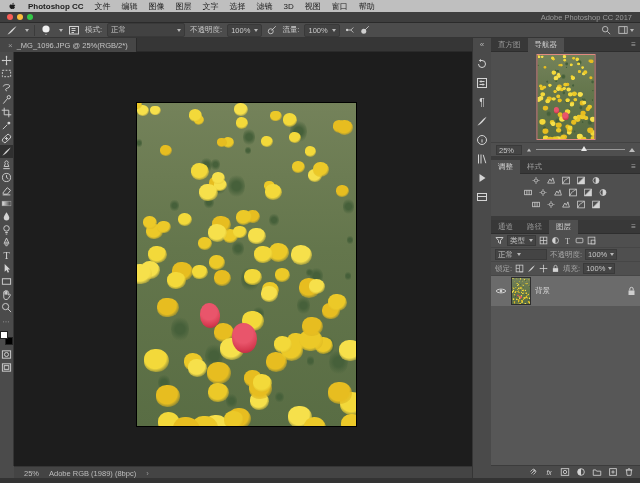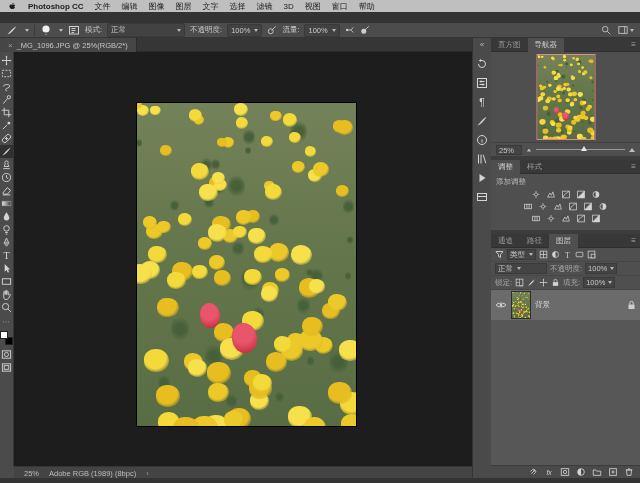--- a/index.html
+++ b/index.html
@@ -150,20 +150,28 @@
   <div class="menubar">
     <span class="apple">
       <svg viewBox="0 0 10 10">
           <path fill="#1c1c1c" d="M7.1 5.3c0-1.1.9-1.6 1-1.7-.6-.8-1.4-.9-1.7-.9-.7-.1-1.4.4-1.7.4-.3 0-.9-.4-1.5-.4C2.4 2.7 1.6 3.3 1.6 4.6c0 .8.3 1.6.7 2.2.3.5.7 1 1.2 1 .5 0 .7-.3 1.3-.3.6 0 .8.3 1.3.3.5 0 .9-.5 1.2-1 .2-.4.3-.6.4-.9-.8-.3-1.2-.9-1.2-1.6zM5.9 2.1c.3-.3.5-.8.4-1.2-.4 0-.9.3-1.1.6-.3.3-.5.8-.4 1.2.4 0 .8-.3 1.1-.6z"></path>
         </svg>
     </span>
     <span class="menu-item app-name">Photoshop CC</span>
     <span id="menu-items"><span class="menu-item" style="margin-right: 11px;">文件</span><span class="menu-item" style="margin-right: 11px;">编辑</span><span class="menu-item" style="margin-right: 11px;">图像</span><span class="menu-item" style="margin-right: 11px;">图层</span><span class="menu-item" style="margin-right: 11px;">文字</span><span class="menu-item" style="margin-right: 11px;">选择</span><span class="menu-item" style="margin-right: 11px;">滤镜</span><span class="menu-item" style="margin-right: 11px;">3D</span><span class="menu-item" style="margin-right: 11px;">视图</span><span class="menu-item" style="margin-right: 11px;">窗口</span><span class="menu-item" style="margin-right: 11px;">帮助</span></span>
   </div>
 
+  <div class="titlebar">
+    <div class="lights">
+      <span class="light" id="light-r" style="background: rgb(249, 95, 87);"></span>
+      <span class="light" id="light-y" style="background: rgb(251, 190, 60);"></span>
+      <span class="light" id="light-g" style="background: rgb(51, 199, 72);"></span>
+    </div>
+    <span class="title">Adobe Photoshop CC 2017</span>
+  </div>
 
   <div class="optionsbar">
     <span class="icon12">
       <svg viewBox="0 0 12 12">
           <path fill="#d6d6d6" d="M1.5 10.5c2-.5 6-3.5 9-8.5-4 2.5-7 6-9 8.5z"></path>
         </svg>
     </span>
       <span class="caret"></span>
     <span class="opt-sep"></span>
     <span class="icon12">
@@ -710,21 +718,20 @@
     </div>
 
     <div class="panel-gap"></div>
 
     <div class="panel-tabs" id="adj-tabs">
         <span class="ptab active">调整</span>
         <span class="ptab">样式</span>
         <span class="panel-menu">≡</span>
       </div>
     <div class="panel-body adj-body">
-      <div class="adj-label">添加调整</div>
       <div id="adj-rows">
           <div class="adj-row">
             <span class="adj-icon">
               <svg viewBox="0 0 12 12" fill="none" stroke="#d4d4d4" stroke-width="1">
                 <circle cx="6" cy="6" r="2.2"></circle>
                 <path d="M6 1.5v1.3M6 9.2v1.3M1.5 6h1.3M9.2 6h1.3"></path>
               </svg>
             </span>
             <span class="adj-icon">
               <svg viewBox="0 0 12 12" fill="none" stroke="#d4d4d4" stroke-width="1">

